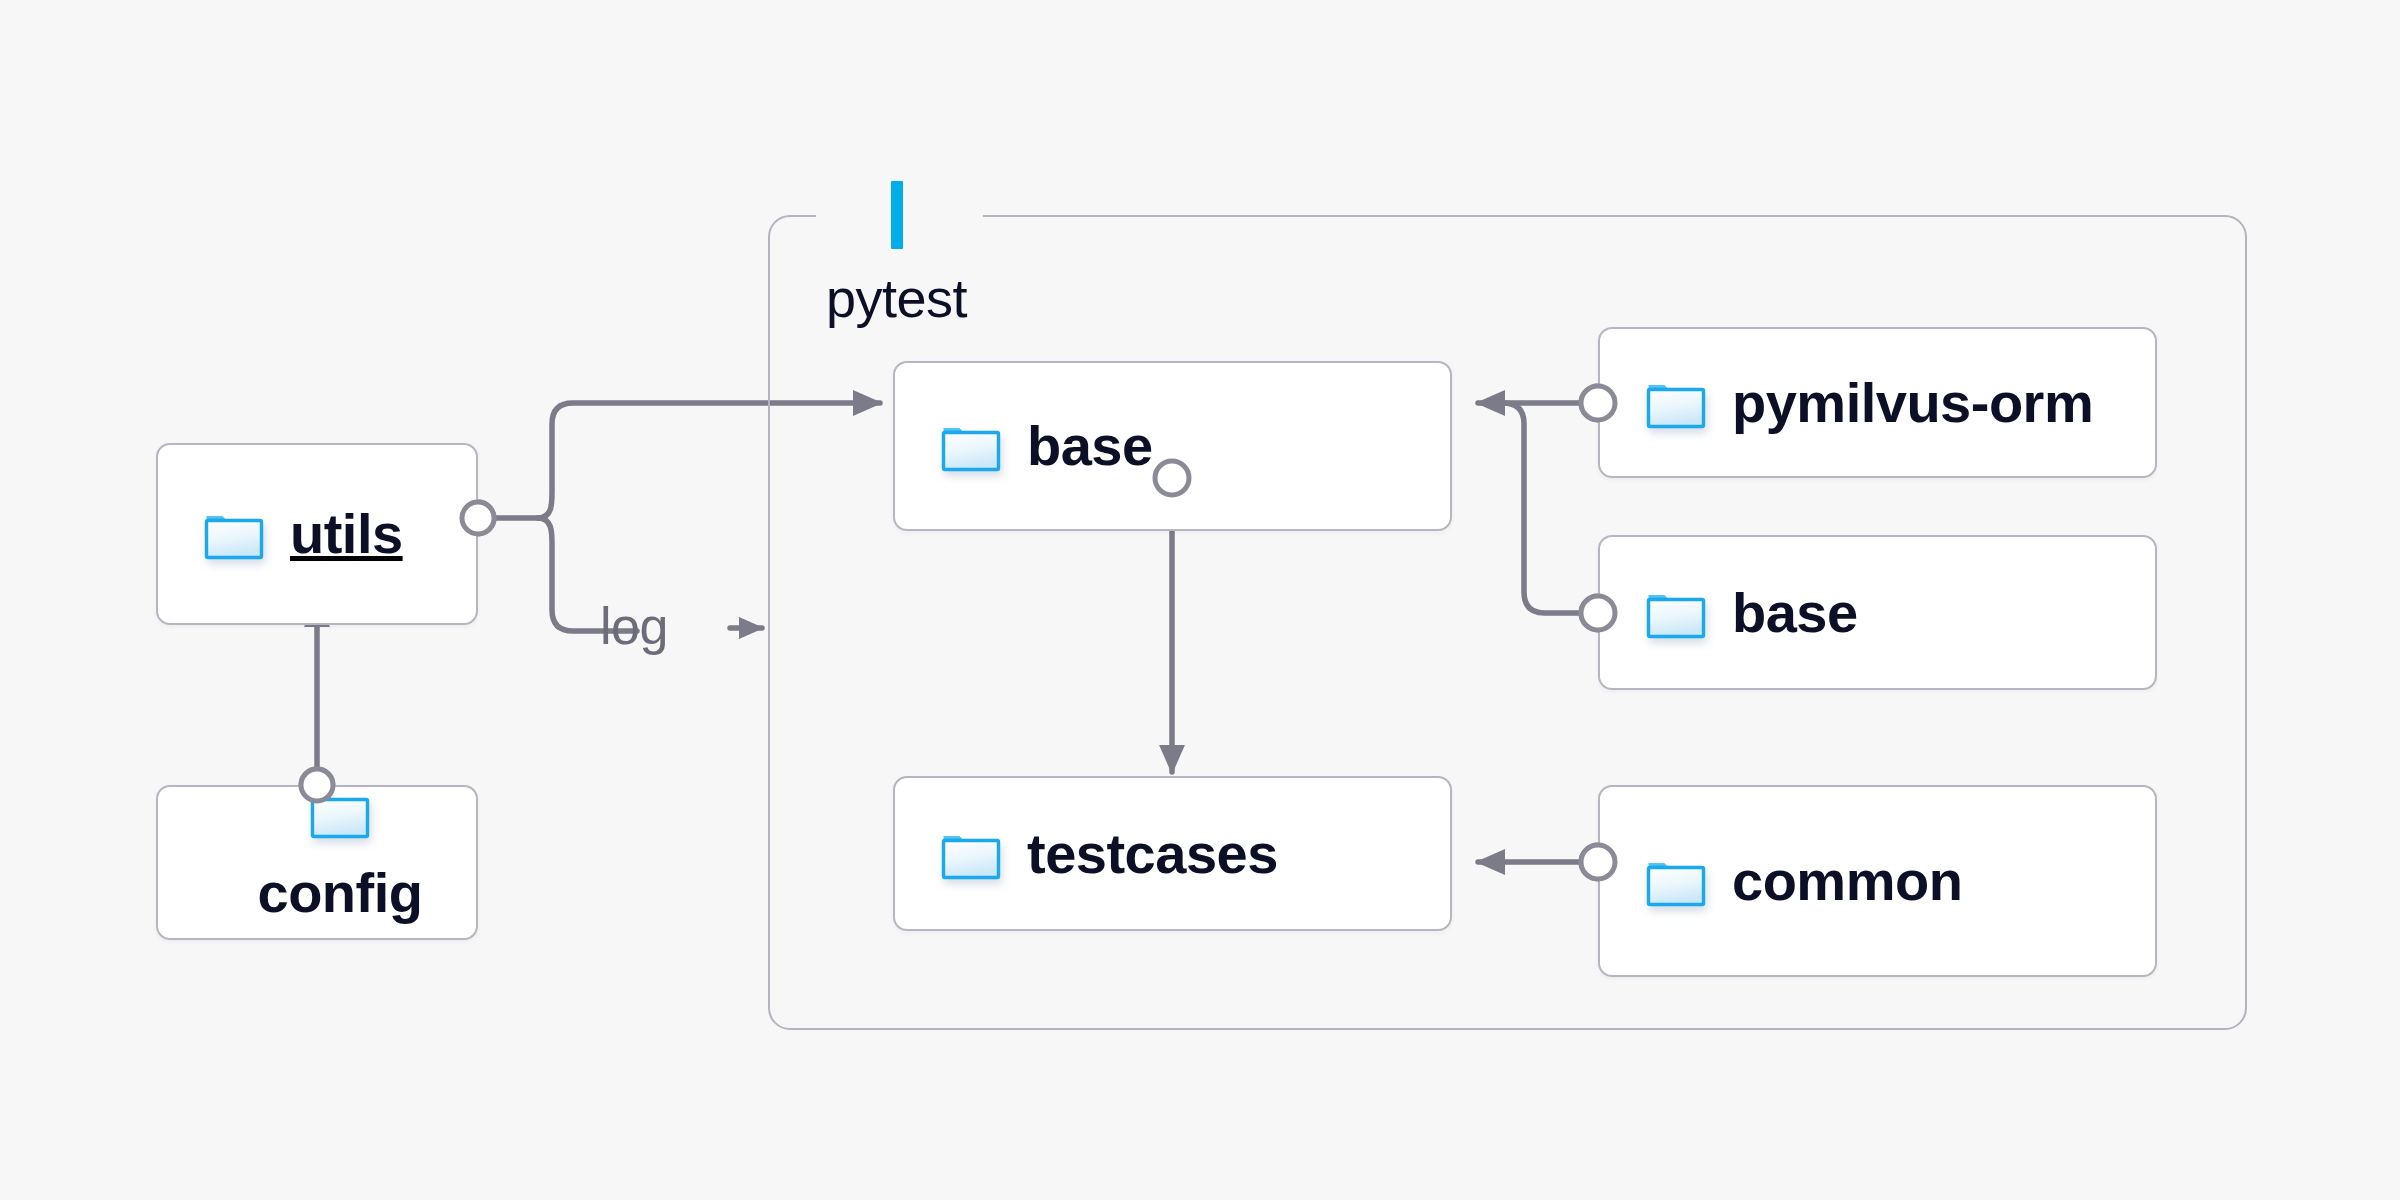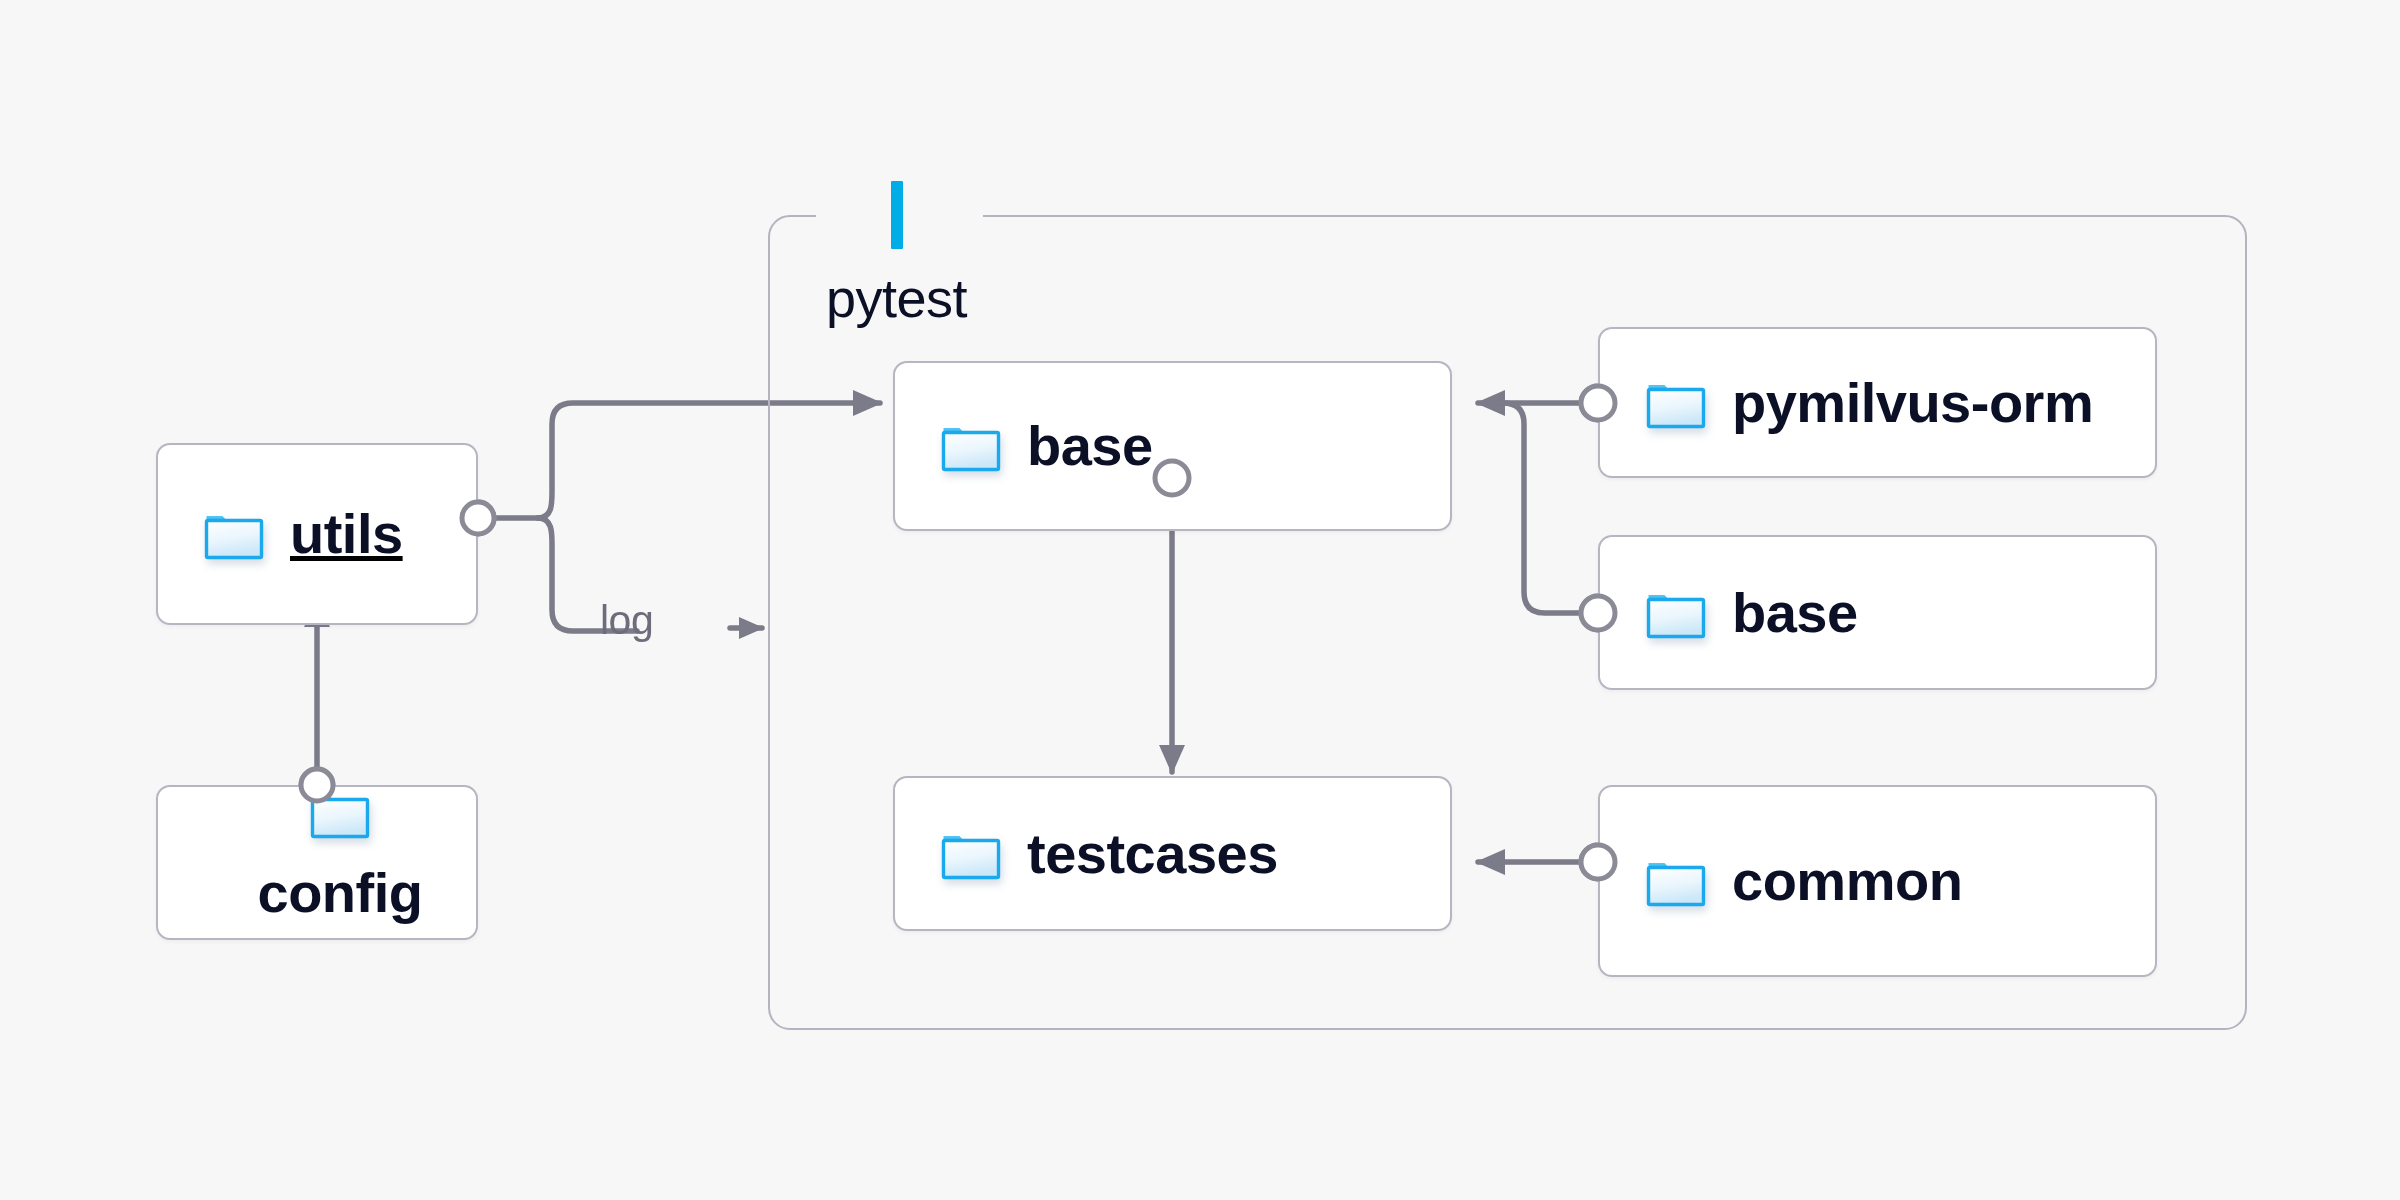--- a/index.html
+++ b/index.html
@@ -78,21 +78,21 @@
   .group-title {
     font-size: 54px;
     color: #0b1026;
     font-weight: 400;
     letter-spacing: -0.5px;
     line-height: 1;
     white-space: nowrap;
   }
   .edge-label {
     position: absolute;
-    font-size: 41px;
+    font-size: 52px;
     color: #6c6c7a;
     font-weight: 400;
     letter-spacing: -0.5px;
     white-space: nowrap;
     line-height: 1;
   }
 </style>
 </head>
 <body>
 

